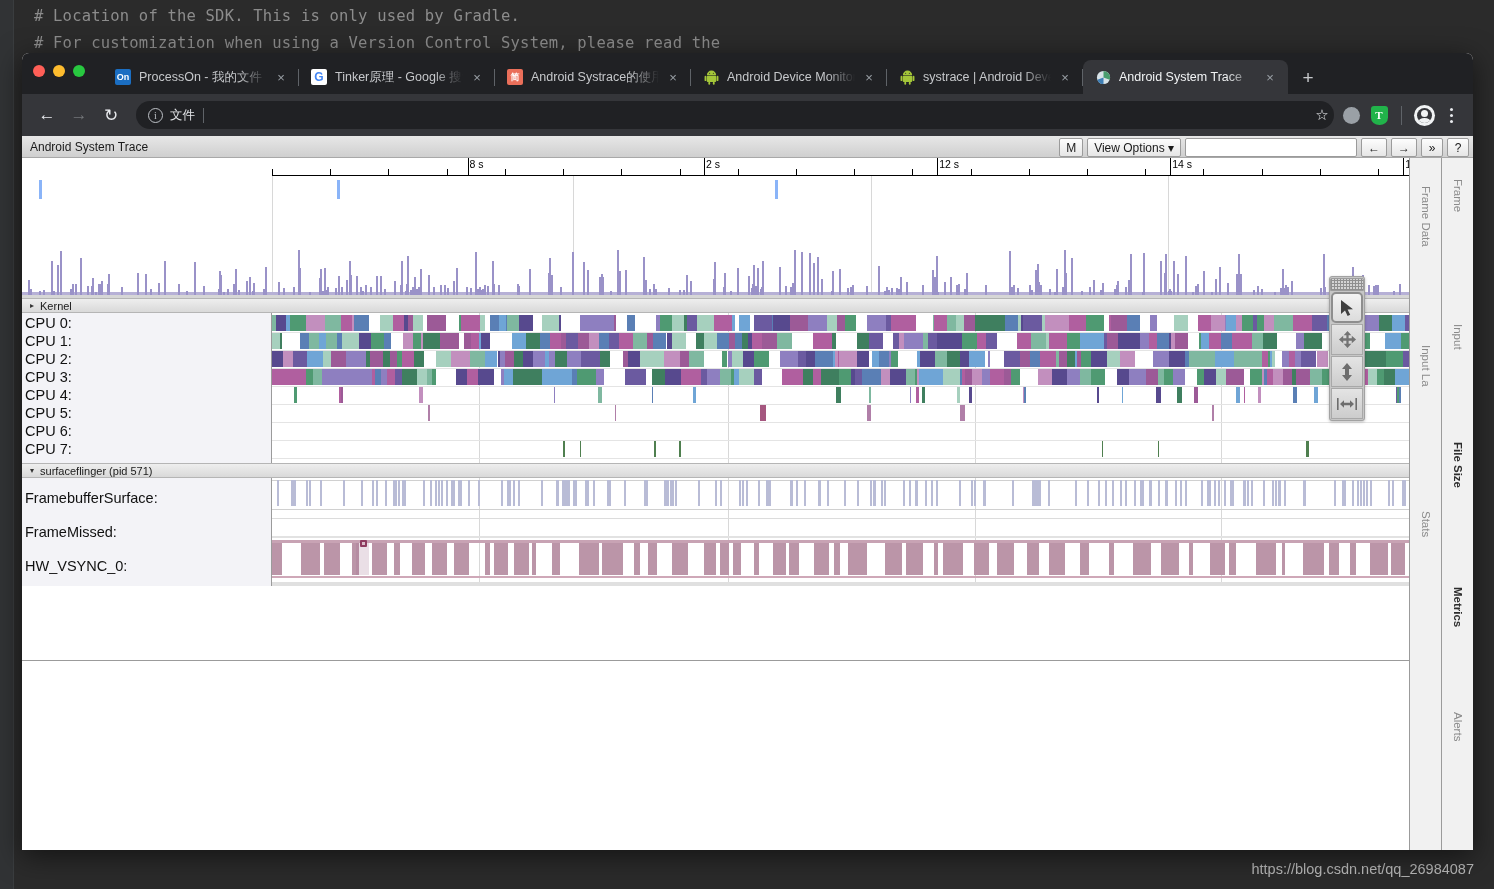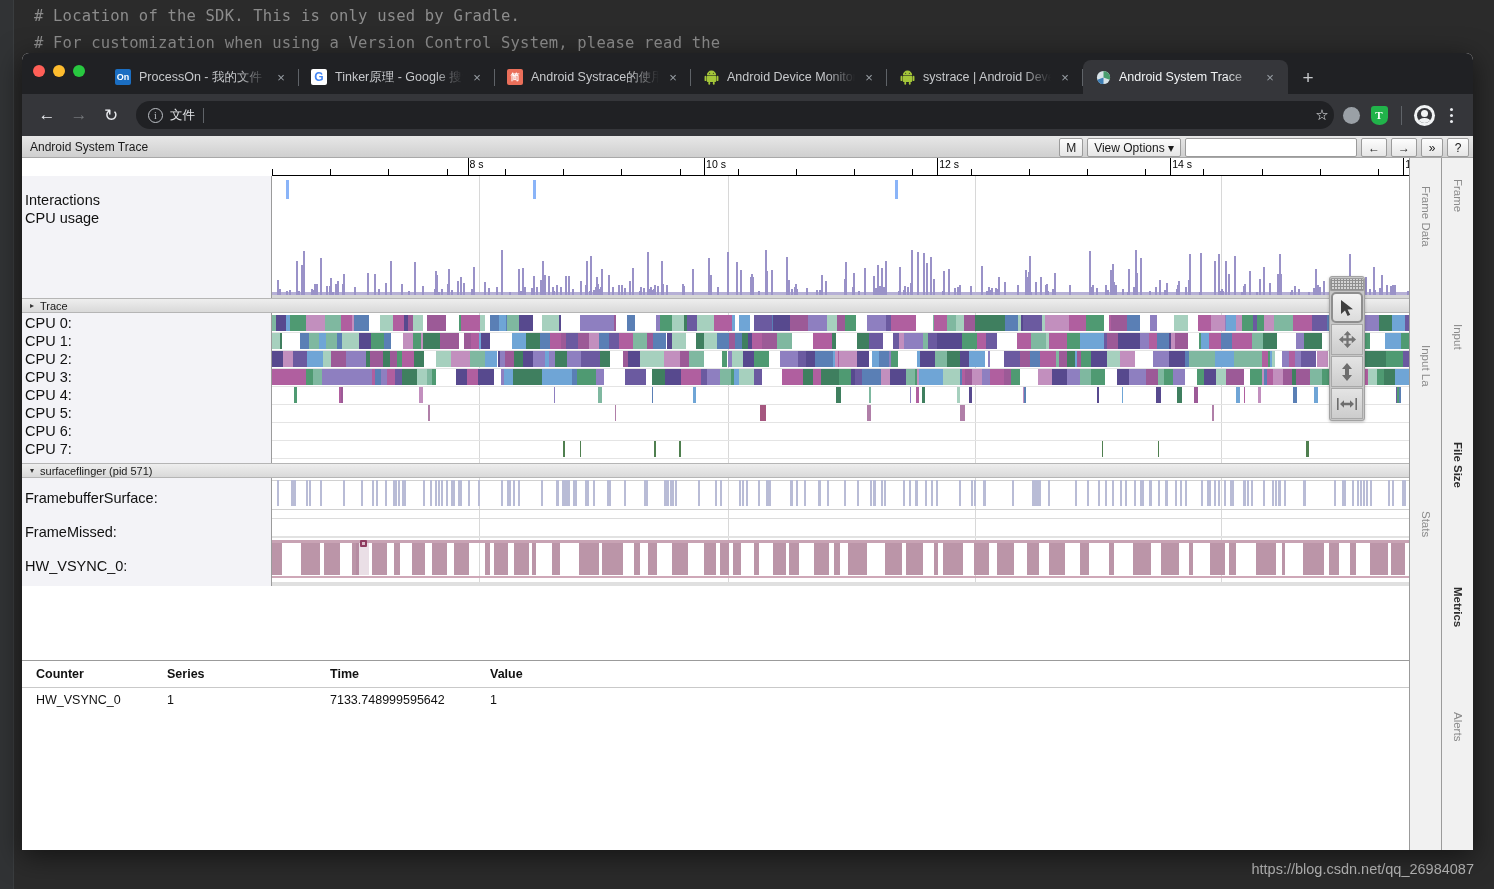--- a/index.html
+++ b/index.html
@@ -500,21 +500,21 @@
         <div class="hdr-btn">»</div>
         <div class="hdr-btn">?</div>
       </div>
     </div>
 
     <div id="ruler">
         <div class="tick-major" style="left: 17.2%;">
           <span>8 s</span>
         </div>
         <div class="tick-major" style="left: 38%;">
-          <span>10 s</span>
+          <span>2 s</span>
         </div>
         <div class="tick-major" style="left: 58.5%;">
           <span>12 s</span>
         </div>
         <div class="tick-major" style="left: 79%;">
           <span>14 s</span>
         </div>
         <div class="tick-major" style="left: 99.5%;">
           <span>16</span>
         </div>
@@ -536,24 +536,20 @@
         <div class="tick-minor" style="left: 76.8%;"></div>
         <div class="tick-minor" style="left: 81.92%;"></div>
         <div class="tick-minor" style="left: 87.04%;"></div>
         <div class="tick-minor" style="left: 92.16%;"></div>
         <div class="tick-minor" style="left: 97.28%;"></div>
       </div>
 
     <div id="track-area">
 
       <div class="track-block" style="height:122px;">
-        <div class="labels-col">
-          <div class="tlabel" style="top:16px;">Interactions</div>
-          <div class="tlabel" style="top:34px;">CPU usage</div>
-        </div>
         <div class="canvas-col" id="overview-canvas">
             <div class="vline" style="left: 17.2%;"></div>
             <div class="vline" style="left: 38%;"></div>
             <div class="vline" style="left: 58.5%;"></div>
             <div class="vline" style="left: 79%;"></div>
             <div class="vline" style="left: 99.5%;"></div>
             <div class="interaction-mark" style="left: 1.2%;"></div>
             <div class="interaction-mark" style="left: 21.7%;"></div>
             <div class="interaction-mark" style="left: 51.9%;"></div>
             <div style="position: absolute; left: 0px; right: 0px; bottom: 3px; height: 3px; background: rgb(182, 176, 214);"></div>
@@ -866,21 +862,21 @@
             <div class="spike" style="left: 34.938%; height: 6.88582px; bottom: 3px;"></div>
             <div class="spike" style="left: 59.8675%; height: 7.01647px; bottom: 3px;"></div>
             <div class="spike" style="left: 36.4668%; height: 19.564px; bottom: 3px;"></div>
             <div class="spike" style="left: 49.2648%; height: 26.7387px; bottom: 3px;"></div>
             <div style="position: absolute; left: 0px; right: 0px; bottom: 0px; height: 3px; background: rgb(214, 214, 214);"></div>
           </div>
       </div>
 
       <div class="group-header">
         <span class="caret">▸</span>
-        <span>Trace</span>
+        <span>Kernel</span>
       </div>
 
       <div class="track-block" style="height:150px;">
         <div class="labels-col" id="cpu-labels">
             <div class="tlabel" style="top: 2px;">CPU 0:</div>
             <div class="tlabel" style="top: 20px;">CPU 1:</div>
             <div class="tlabel" style="top: 38px;">CPU 2:</div>
             <div class="tlabel" style="top: 56px;">CPU 3:</div>
             <div class="tlabel" style="top: 74px;">CPU 4:</div>
             <div class="tlabel" style="top: 92px;">CPU 5:</div>
@@ -1652,34 +1648,16 @@
       <div class="rail-col" id="rail-outer">
           <div class="vtext" style="top: 3%;">Frame</div>
           <div class="vtext" style="top: 24%;">Input</div>
           <div class="vtext strong" style="top: 41%;">File Size</div>
           <div class="vtext strong" style="top: 62%;">Metrics</div>
           <div class="vtext" style="top: 80%;">Alerts</div>
         </div>
     </div>
 
     <div id="details">
-      <table id="det-table">
-        <thead>
-          <tr>
-            <th class="c1">Counter</th>
-            <th class="c2">Series</th>
-            <th class="c3">Time</th>
-            <th>Value</th>
-          </tr>
-        </thead>
-        <tbody id="det-body">
-            <tr>
-              <td class="c1">HW_VSYNC_0</td>
-              <td class="c2">1</td>
-              <td class="c3">7133.748999595642</td>
-              <td>1</td>
-            </tr>
-          </tbody>
-      </table>
     </div>
 
   </div>
 </div>
 
 </body></html>

